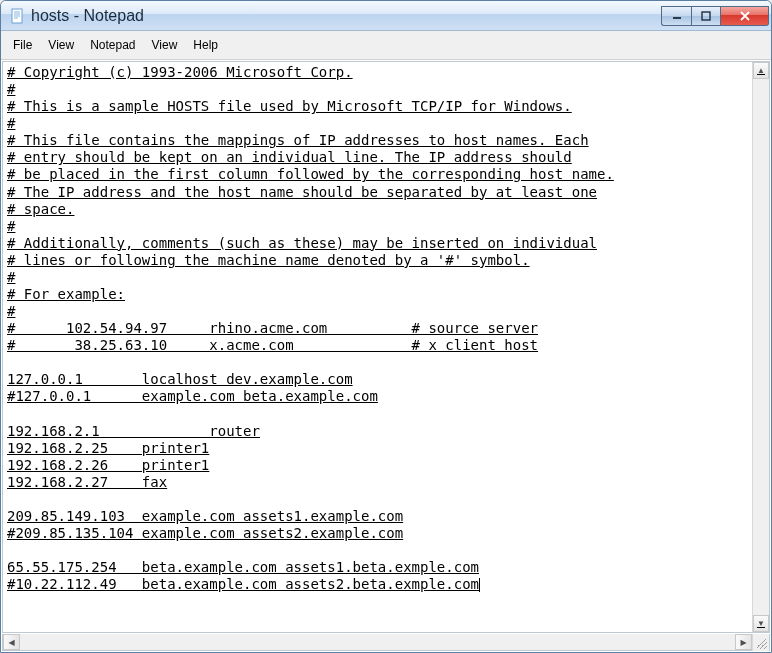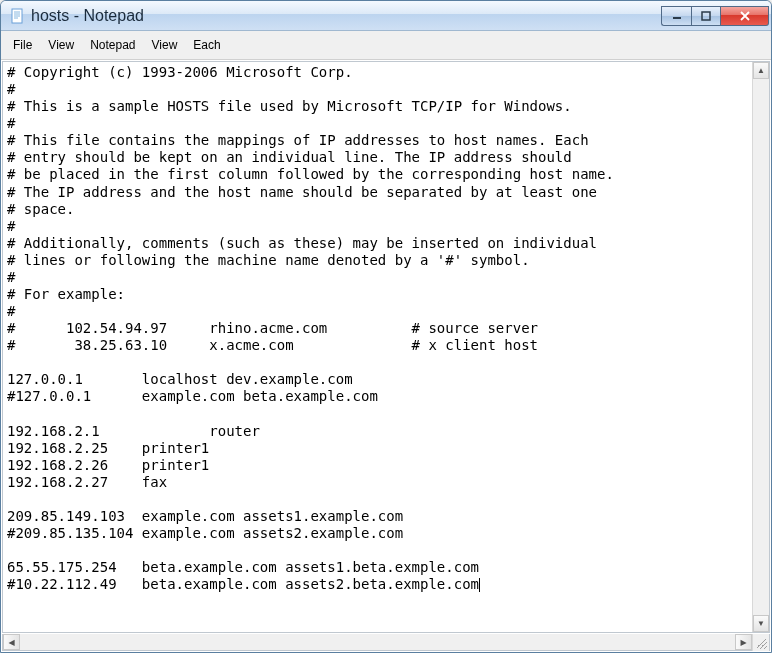--- a/index.html
+++ b/index.html
@@ -85,20 +85,21 @@
       cursor: default;
     }
     .content-area {
       flex: 1;
       display: flex;
       overflow: hidden;
       border: 1px solid #c0c8d0;
       margin: 1px;
       background: #fff;
       position: relative;
+      text-decoration: underline;
     }
     .editor {
       flex: 1;
       font-family: Consolas, "Lucida Console", monospace;
       font-size: 14px;
       line-height: 1.22;
       white-space: pre;
       padding: 2px 4px;
       overflow: hidden;
       color: #000;
@@ -206,21 +207,21 @@
           </svg>
       </div>
     </div>
   </div>
 
   <div class="menubar">
     <span class="menu-item">File</span>
     <span class="menu-item">View</span>
     <span class="menu-item">Notepad</span>
     <span class="menu-item">View</span>
-    <span class="menu-item">Each</span>
+    <span class="menu-item">Help</span>
   </div>
 
   <div class="content-area">
     <div class="editor"><span># Copyright (c) 1993-2006 Microsoft Corp.
 #
 # This is a sample HOSTS file used by Microsoft TCP/IP for Windows.
 #
 # This file contains the mappings of IP addresses to host names. Each
 # entry should be kept on an individual line. The IP address should
 # be placed in the first column followed by the corresponding host name.

